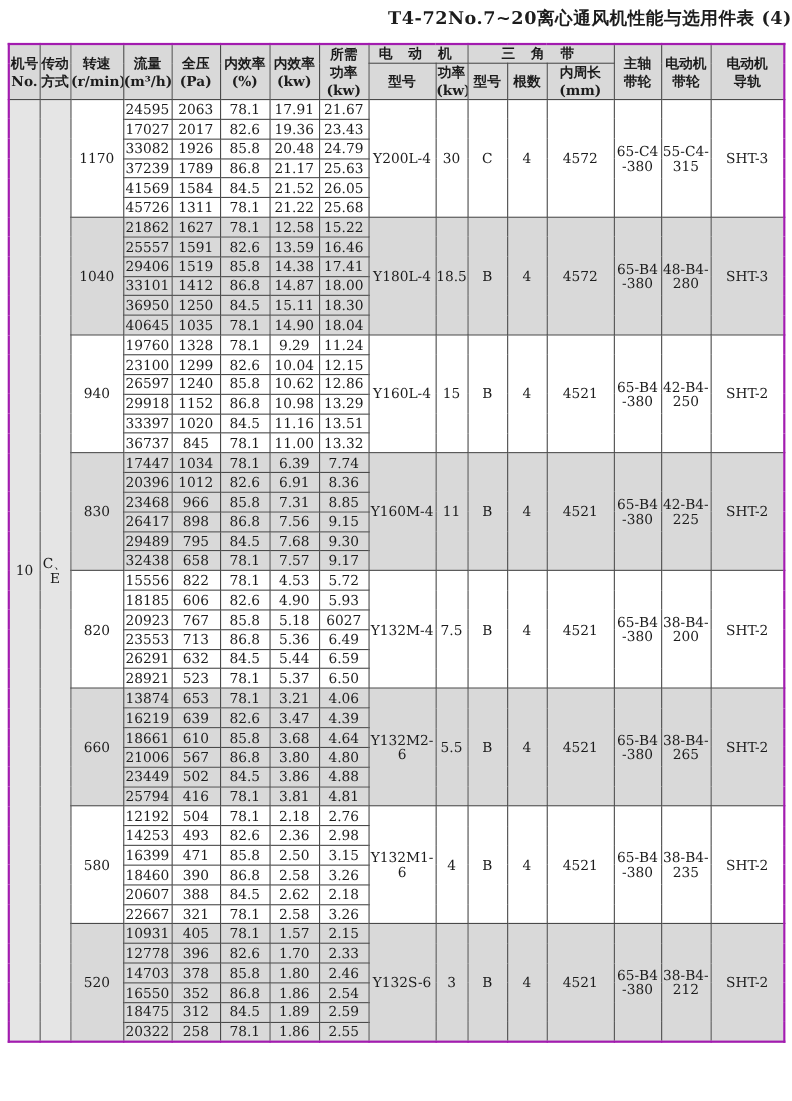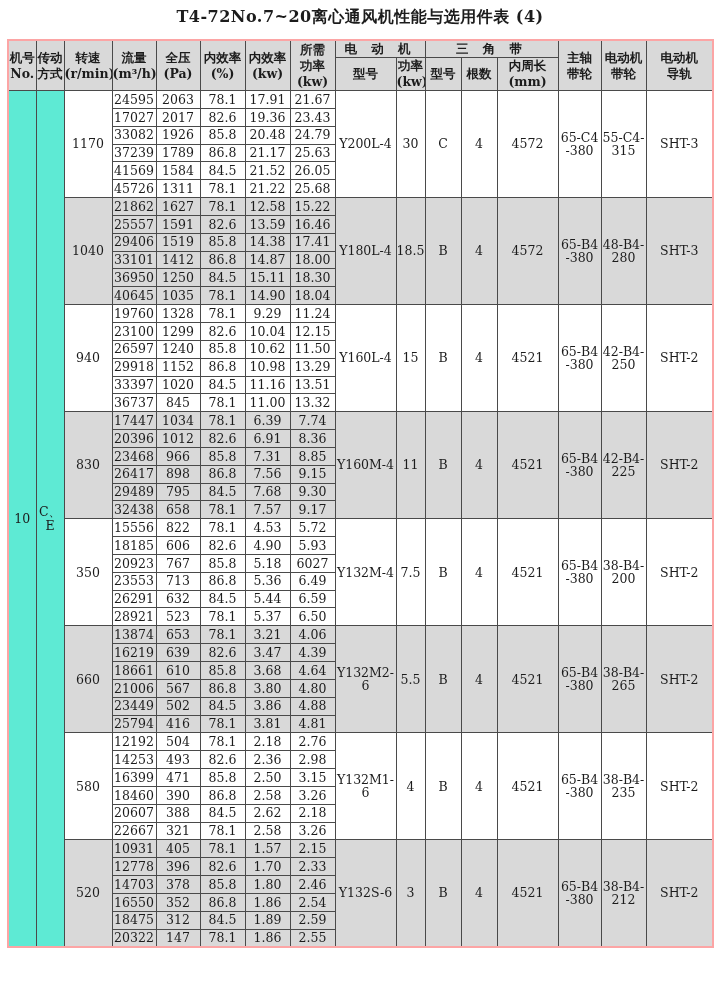--- a/index.html
+++ b/index.html
@@ -4,32 +4,32 @@
 <style>
   html, body { margin: 0; padding: 0; }
   body {
     width: 720px; height: 1001px;
     background: #ffffff;
     font-family: "DejaVu Serif", "Liberation Serif", serif;
     color: #1c1c1c;
     overflow: hidden;
   }
   .page-title {
-    text-align: center;
+    text-align: right;
     padding-top: 7px;
     font-size: 16px;
     font-weight: bold;
     letter-spacing: 0.5px;
   }
   table.perf {
     border-collapse: collapse;
     table-layout: fixed;
     width: 705px;
     margin: 11px 0 0 7px;
-    border: 2px solid #fca5a5;
+    border: 2px solid #a21caf;
   }
   .perf th, .perf td {
     border: 1px solid #4a4a4a;
     text-align: center;
     vertical-align: middle;
     padding: 0;
     overflow: hidden;
   }
   .perf thead th {
     background: #d9d9d9;
@@ -41,21 +41,21 @@
   .perf thead tr.grp-row { height: 17px; }
   .perf thead tr.sub-row { height: 33px; }
   .perf thead th.grp { letter-spacing: 5px; }
   .perf tbody tr { height: 17.85px; }
   .perf tbody td {
     font-size: 12.5px;
     line-height: 1.08;
     background: #ffffff;
   }
   .perf tbody tr.shaded td { background: #d9d9d9; }
-  .perf tbody td.plain { background: #5eead4; margin-left: 21px; }
+  .perf tbody td.plain { background: #e5e5e5; margin-left: 21px; }
   .perf tbody td.ml { white-space: pre-line; }
 </style>
 </head>
 <body>
 
 <div class="page-title">T4-72No.7~20离心通风机性能与选用件表 (4)</div>
 
 <table class="perf">
   <colgroup>
     <col style="width:28px">
@@ -245,21 +245,21 @@
         <td>1299</td>
         <td>82.6</td>
         <td>10.04</td>
         <td>12.15</td>
       </tr>
       <tr>
         <td>26597</td>
         <td>1240</td>
         <td>85.8</td>
         <td>10.62</td>
-        <td>11.50</td>
+        <td>12.86</td>
       </tr>
       <tr>
         <td>29918</td>
         <td>1152</td>
         <td>86.8</td>
         <td>10.98</td>
         <td>13.29</td>
       </tr>
       <tr>
         <td>33397</td>
@@ -322,21 +322,21 @@
         <td>9.30</td>
       </tr>
       <tr class="shaded">
         <td>32438</td>
         <td>658</td>
         <td>78.1</td>
         <td>7.57</td>
         <td>9.17</td>
       </tr>
       <tr>
-        <td rowspan="6">350</td>
+        <td rowspan="6">820</td>
         <td>15556</td>
         <td>822</td>
         <td>78.1</td>
         <td>4.53</td>
         <td>5.72</td>
         <td rowspan="6">Y132M-4</td>
         <td rowspan="6">7.5</td>
         <td rowspan="6">B</td>
         <td rowspan="6">4</td>
         <td rowspan="6">4521</td>
@@ -528,19 +528,19 @@
       </tr>
       <tr class="shaded">
         <td>18475</td>
         <td>312</td>
         <td>84.5</td>
         <td>1.89</td>
         <td>2.59</td>
       </tr>
       <tr class="shaded">
         <td>20322</td>
-        <td>147</td>
+        <td>258</td>
         <td>78.1</td>
         <td>1.86</td>
         <td>2.55</td>
       </tr>
     </tbody>
 </table>
 
 </body></html>

